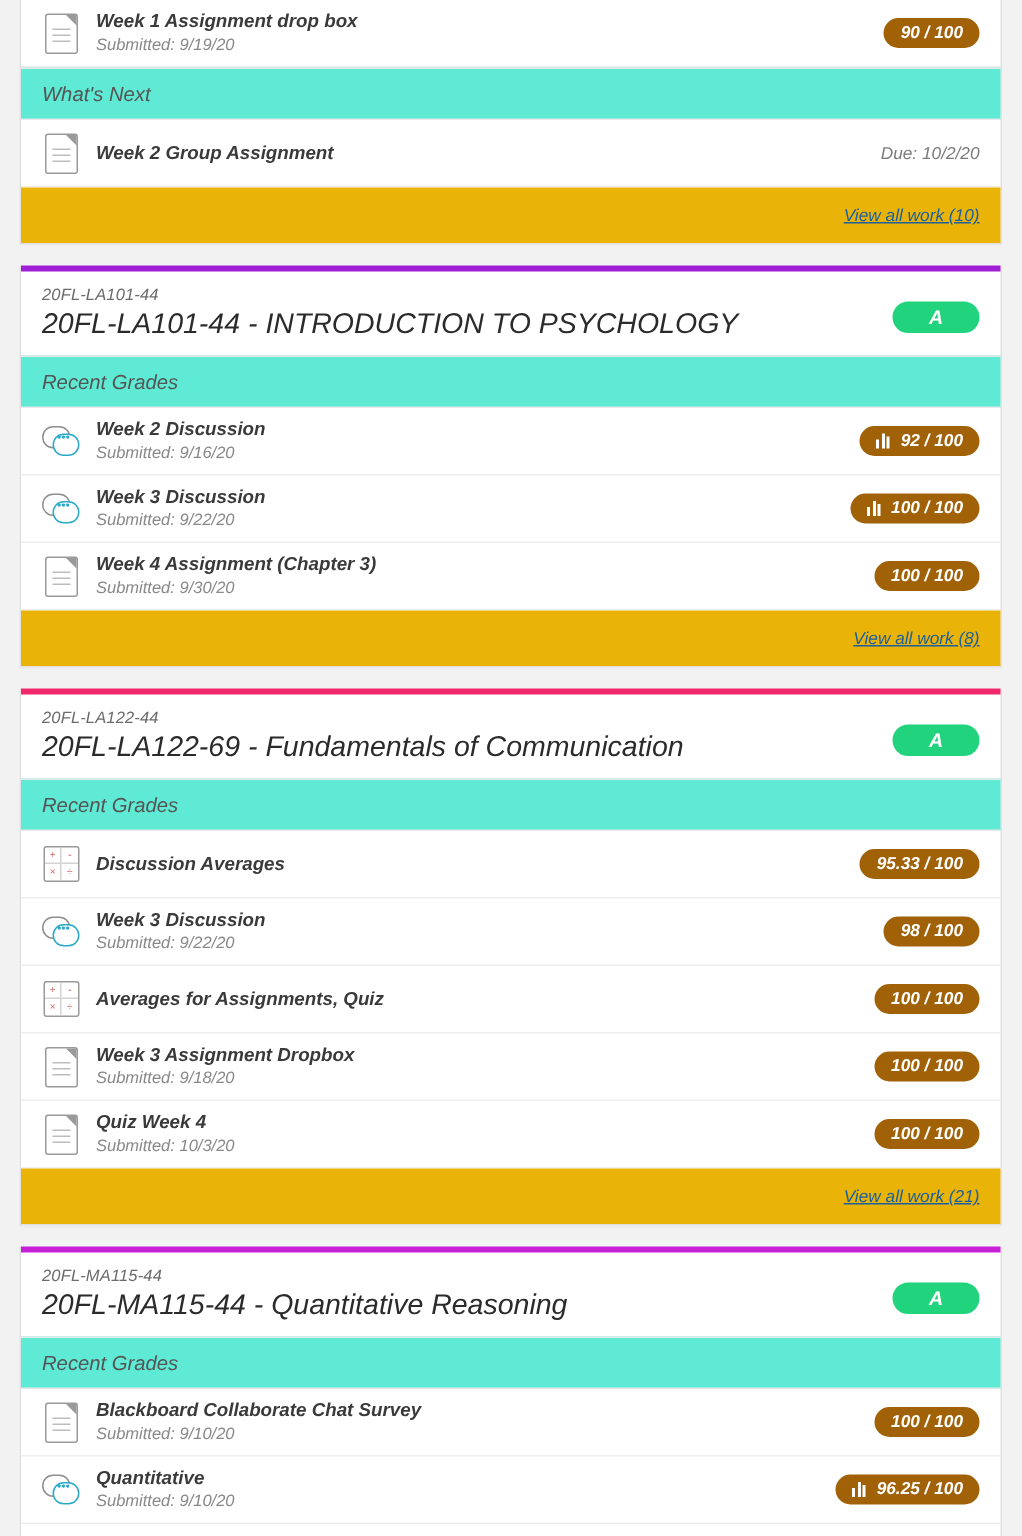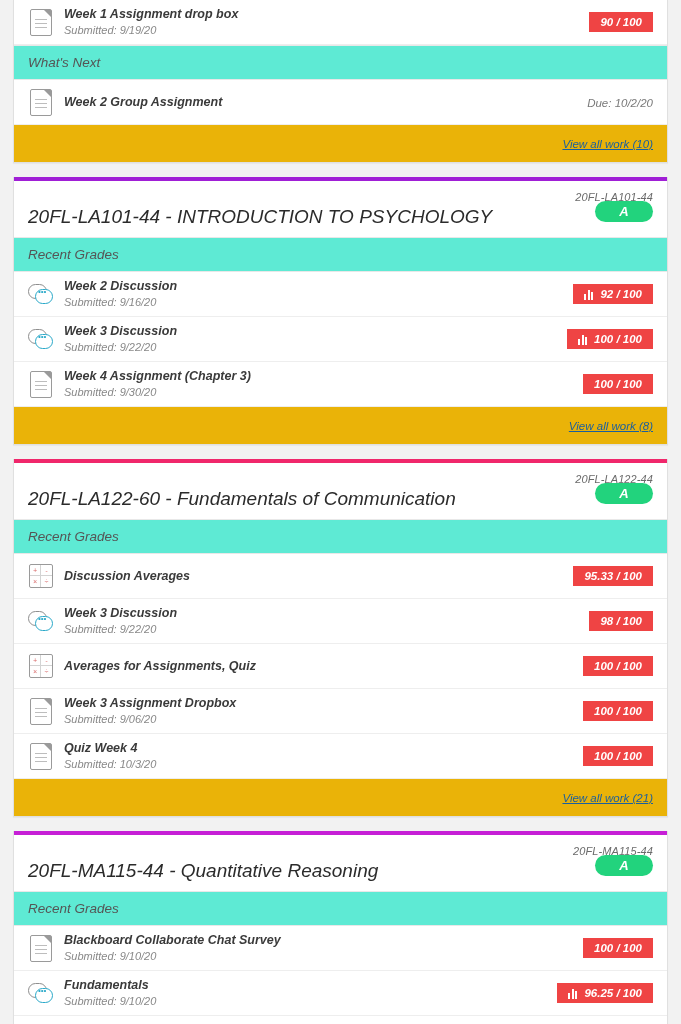--- a/index.html
+++ b/index.html
@@ -24,21 +24,20 @@
     font-style: italic;
   }
   .card-accent { height: 4px; width: 100%; }
 
   .card-head { padding: 10px 14px 8px 14px; position: relative; }
   .course-code {
     font-size: 11px;
     color: #6b6b6b;
     letter-spacing: .1px;
     margin-bottom: 2px;
-    text-align: right;
   }
   .course-title {
     font-size: 19px;
     font-weight: normal;
     color: #2b2b2b;
     line-height: 24px;
     padding-right: 90px;
   }
   .grade-pill {
     position: absolute;
@@ -87,25 +86,25 @@
     line-height: 15px;
   }
   .row-sub {
     font-size: 11px;
     color: #888;
     margin-top: 2px;
     line-height: 13px;
   }
   .row-right { flex: 0 0 auto; margin-left: 10px; }
   .score-pill {
-    background: #ef4444;
+    background: #a16207;
     color: #ffffff;
     font-size: 11.5px;
     font-weight: bold;
-    border-radius: 0;
+    border-radius: 10px;
     padding: 4px 11px;
     display: inline-flex;
     align-items: center;
     gap: 5px;
     white-space: nowrap;
   }
   .due-text { font-size: 11.5px; color: #7a7a7a; }
 
   .viewall {
     text-align: right;
@@ -301,21 +300,21 @@
         <div class="row-right"><span class="score-pill">
             <span>100 / 100</span>
           </span></div>
       </div>
       <div class="viewall"><a>View all work (8)</a></div>
     </div>
     <div class="card">
       <div class="card-accent" style="background:#f0276b"></div>
       <div class="card-head">
         <div class="course-code">20FL-LA122-44</div>
-        <div class="course-title">20FL-LA122-60 - Fundamentals of Communication</div>
+        <div class="course-title">20FL-LA122-69 - Fundamentals of Communication</div>
         <div class="grade-pill">A</div>
       </div>
       <div class="section-label">Recent Grades</div>
       <div class="row">
         <span class="row-icon">
           <span class="ico-grid">
             <span>+</span>
             <span>-</span>
             <span>×</span>
             <span>÷</span>
@@ -360,21 +359,21 @@
           </span></div>
       </div>
       <div class="row">
         <span class="row-icon">
           <span class="ico-doc">
             <i></i>
           </span>
         </span>
         <div class="row-text">
           <div class="row-title">Week 3 Assignment Dropbox</div>
-          <div class="row-sub">Submitted: 9/06/20</div>
+          <div class="row-sub">Submitted: 9/18/20</div>
         </div>
         <div class="row-right"><span class="score-pill">
             <span>100 / 100</span>
           </span></div>
       </div>
       <div class="row">
         <span class="row-icon">
           <span class="ico-doc">
             <i></i>
           </span>
@@ -412,21 +411,21 @@
           </span></div>
       </div>
       <div class="row">
         <span class="row-icon">
           <span class="ico-disc">
             <span class="b1"></span>
             <span class="b2"></span>
           </span>
         </span>
         <div class="row-text">
-          <div class="row-title">Fundamentals</div>
+          <div class="row-title">Quantitative</div>
           <div class="row-sub">Submitted: 9/10/20</div>
         </div>
         <div class="row-right"><span class="score-pill">
             <span class="bar-ico">
               <s></s>
               <s></s>
               <s></s>
             </span>
             <span>96.25 / 100</span>
           </span></div>

